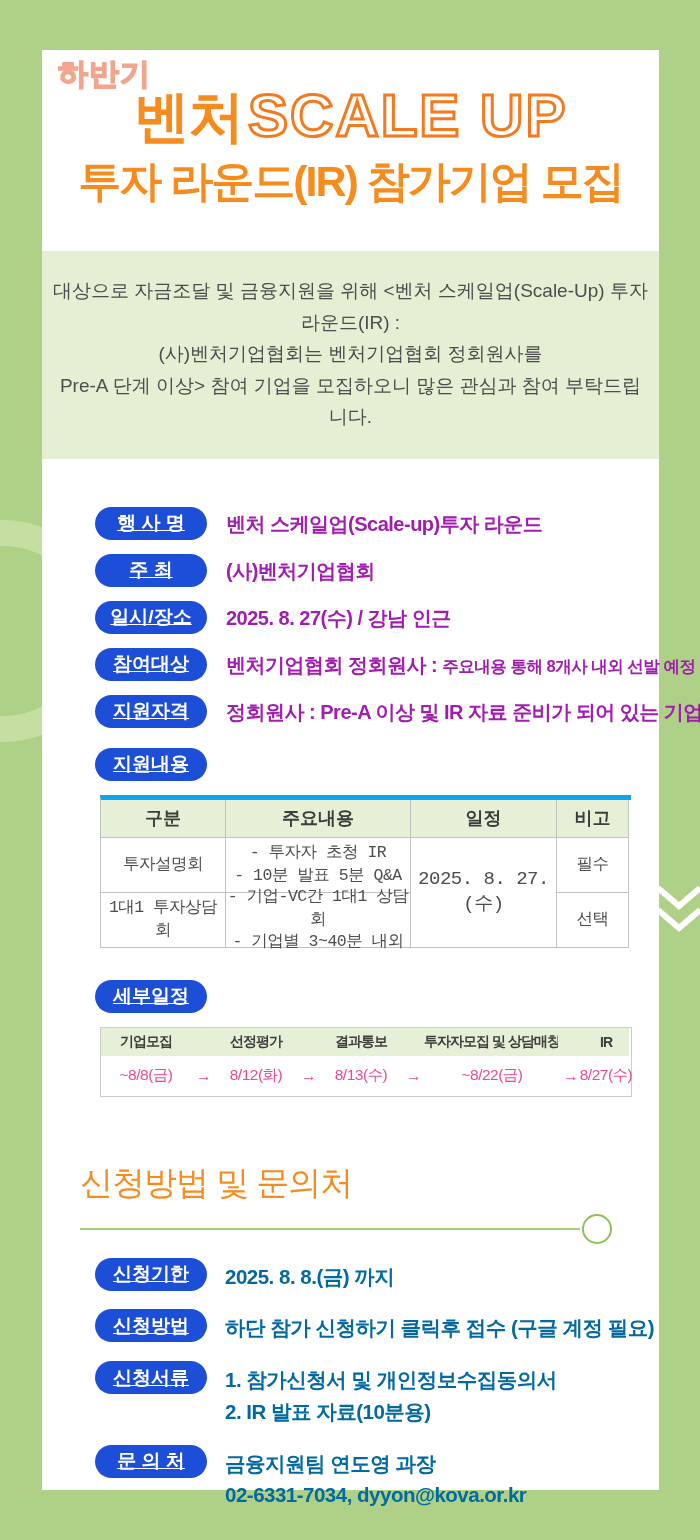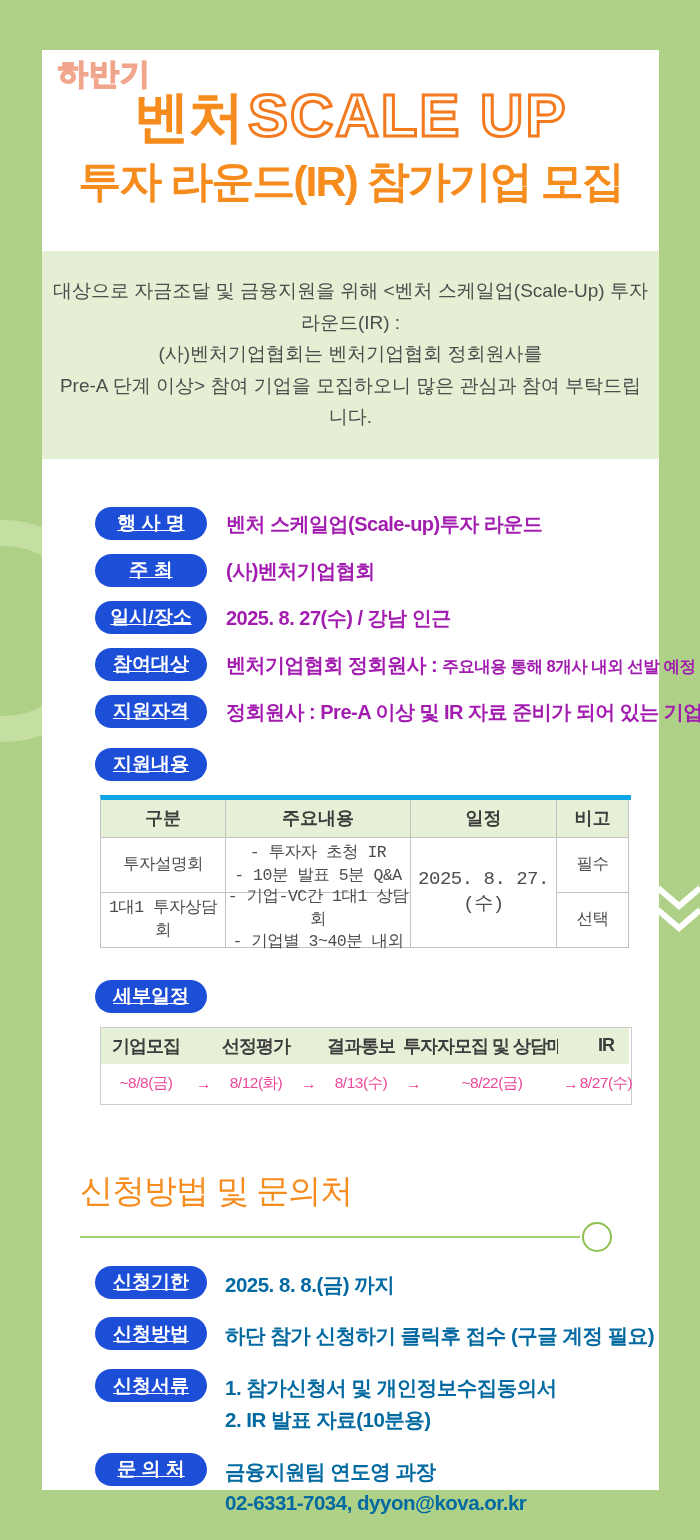--- a/index.html
+++ b/index.html
@@ -31,22 +31,22 @@
           grid-template-columns:125px 185px 146px 72px;grid-template-rows:38px 55px 55px;
           border-top:5px solid #0ea5e9;border-left:1px solid #c2c2c2;font-family:Liberation Mono, monospace;}
   .stable > div{border-right:1px solid #c2c2c2;border-bottom:1px solid #c2c2c2;
           display:flex;flex-direction:column;align-items:center;justify-content:center;text-align:center;}
   .stable .hd{background:#e6f0d6;font-size:18px;font-weight:700;color:#3d3d3d;}
   .stable .cell{font-size:16.5px;color:#4d4d4d;line-height:1.35;letter-spacing:-0.5px;}
   .stable .sched{grid-column:3;grid-row:2/4;font-size:19px;}
 
   .timeline{margin-left:58px;margin-top:13px;width:530px;border:1px solid #cccccc;}
   .tl-grid{display:grid;grid-template-columns:90px 25px 80px 25px 80px 25px 132px 25px 46px;}
-  .tl-grid .th{background:#e6f0d6;height:36px;display:flex;align-items:center;justify-content:center;
-               font-size:18px;font-weight:700;color:#3d3d3d;letter-spacing:-1px;white-space:nowrap;}
+  .tl-grid .th{background:#e6f0d6;height:28px;display:flex;align-items:center;justify-content:center;
+               font-size:14px;font-weight:700;color:#3d3d3d;letter-spacing:-1px;white-space:nowrap;}
   .tl-grid .td{height:40px;display:flex;align-items:center;justify-content:center;
                font-size:15.5px;color:#ec4899;letter-spacing:-0.5px;white-space:nowrap;}
   .tl-arrow{color:#ef4a23;font-weight:700;font-size:18px;}
 
   .apply-head{margin-left:38px;margin-top:64px;font-size:33px;font-weight:400;color:#f78c1e;letter-spacing:-1px;}
   .apply-line-row{margin-left:38px;margin-top:8px;display:flex;align-items:center;}
   .apply-line{width:500px;height:0;border-top:2px solid #a5cf76;}
   .apply-circle{width:26px;height:26px;border:2px solid #8cc152;border-radius:50%;background:#ffffff;margin-left:2px;}
 
   .apply-items{margin-top:14px;margin-left:53px;}

